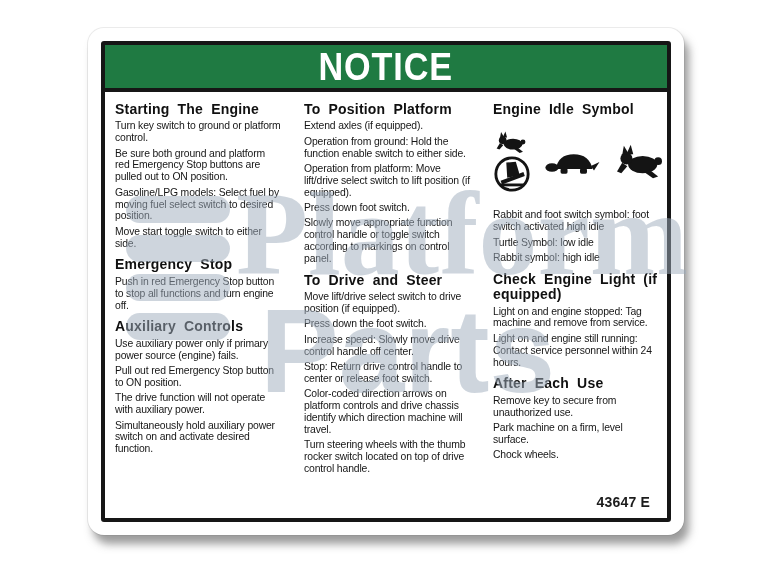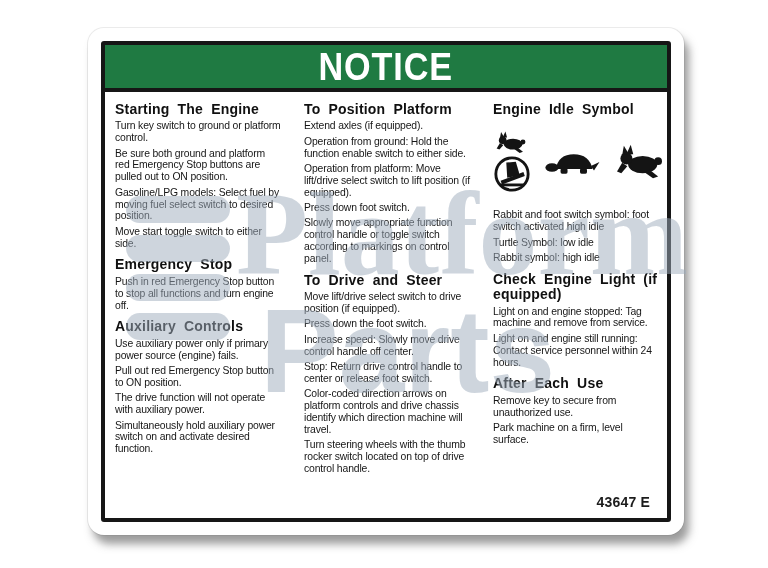--- a/index.html
+++ b/index.html
@@ -149,20 +149,21 @@
           <p class="para">Turtle Symbol: low idle</p>
           <p class="para">Rabbit symbol: high idle</p>
 
           <h3 class="sec-h">Check Engine Light (if equipped)</h3>
           <p class="para">Light on and engine stopped: Tag machine and remove from service.</p>
           <p class="para">Light on and engine still running: Contact service personnel within 24 hours.</p>
 
           <h3 class="sec-h">After Each Use</h3>
           <p class="para">Remove key to secure from unauthorized use.</p>
           <p class="para">Park machine on a firm, level surface.</p>
+          <p class="para">Chock wheels.</p>
         </div>
 
       </div>
 
       <div class="part-number">43647 E</div>
     </div>
   </div>
 
   <div class="watermark">
     <div class="wm-logo">

